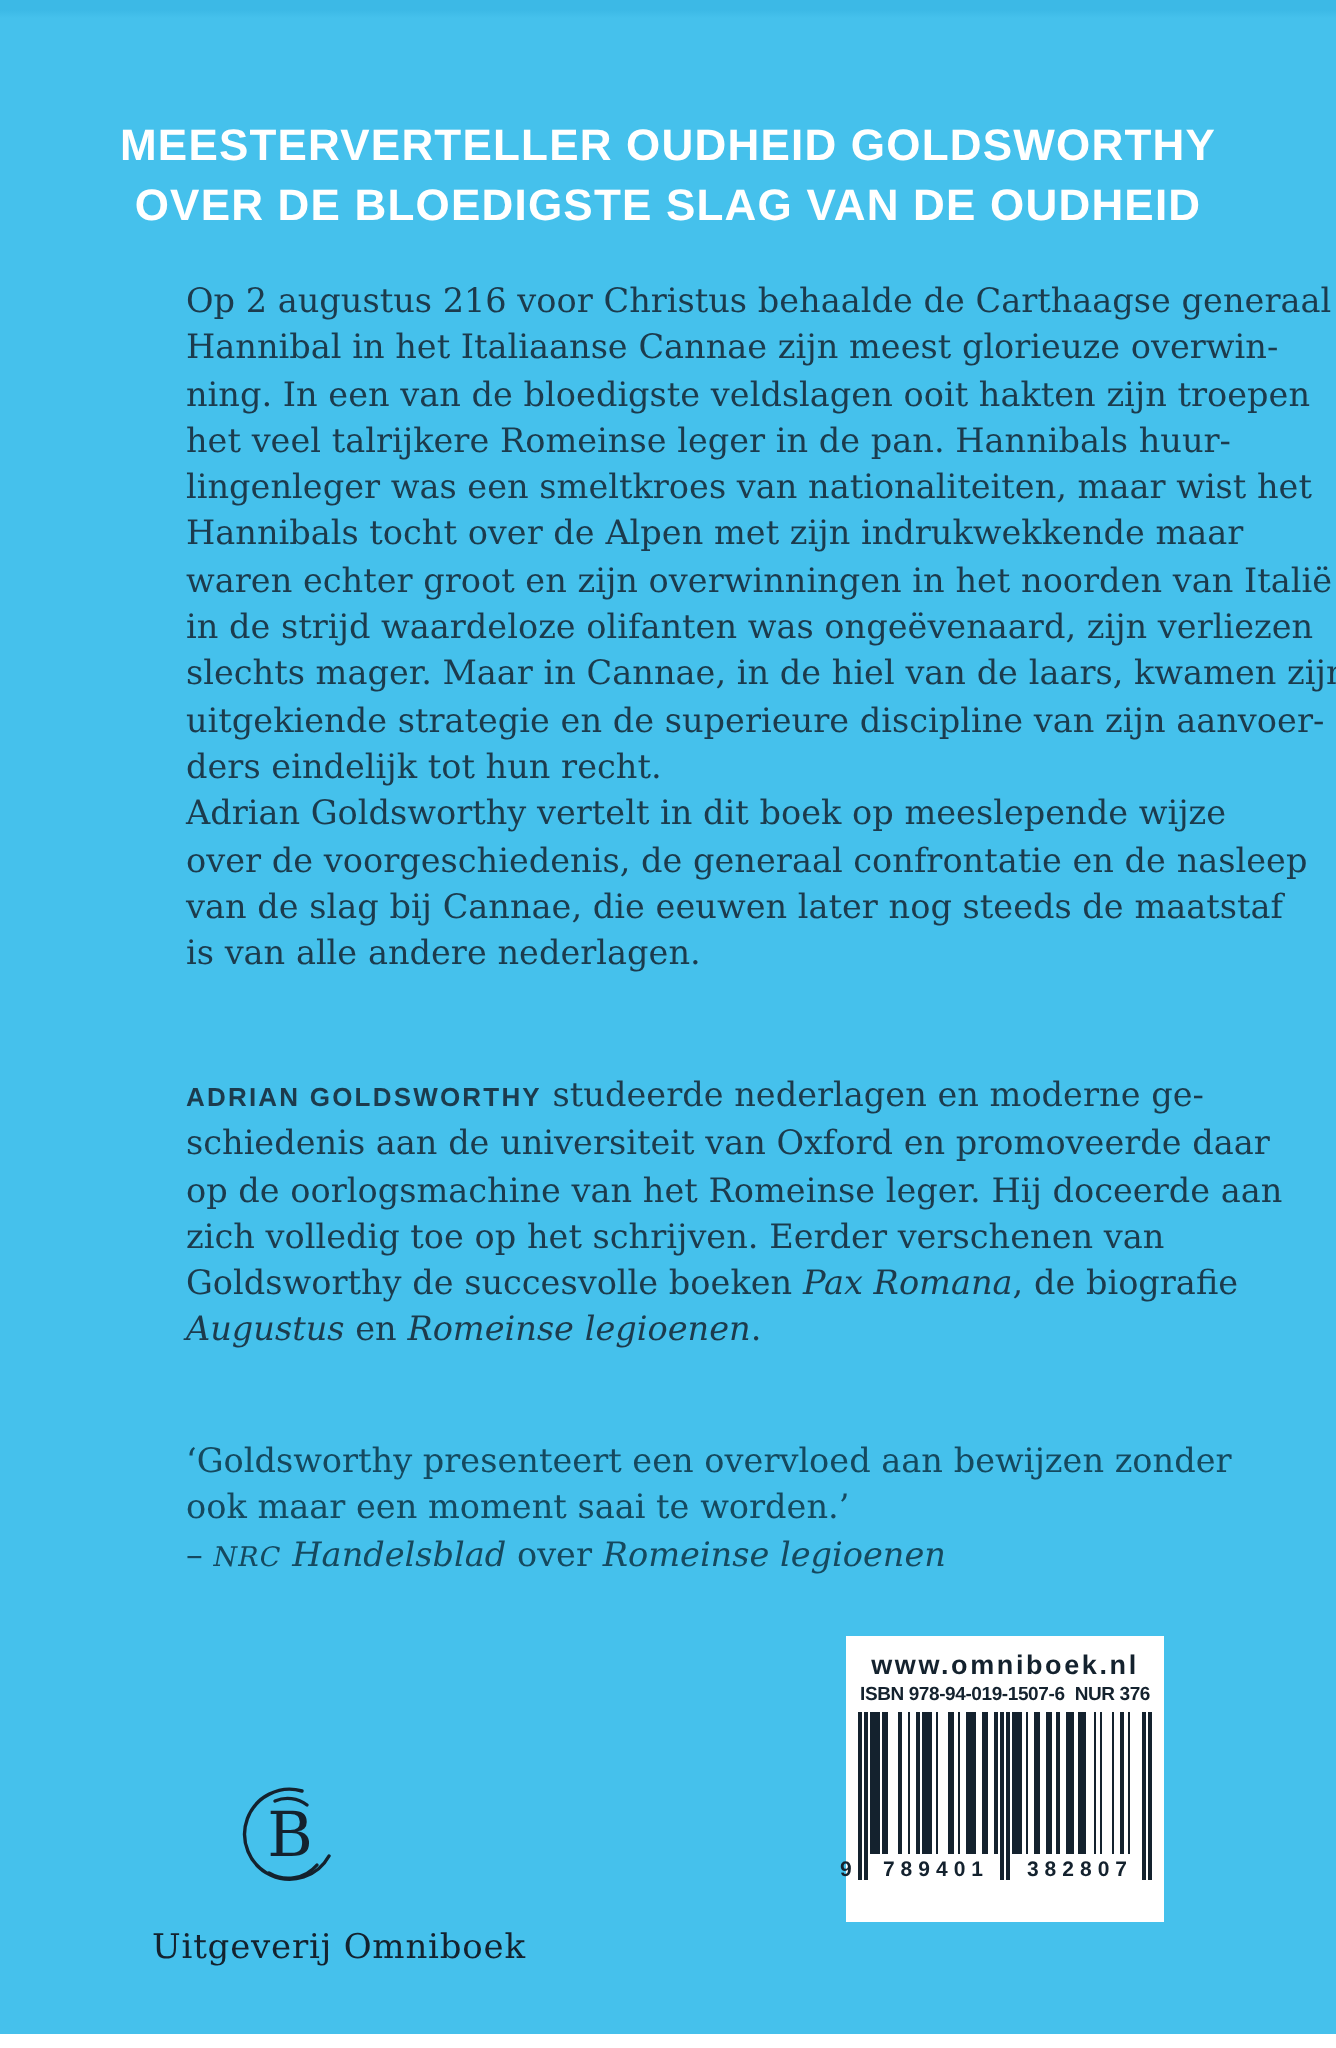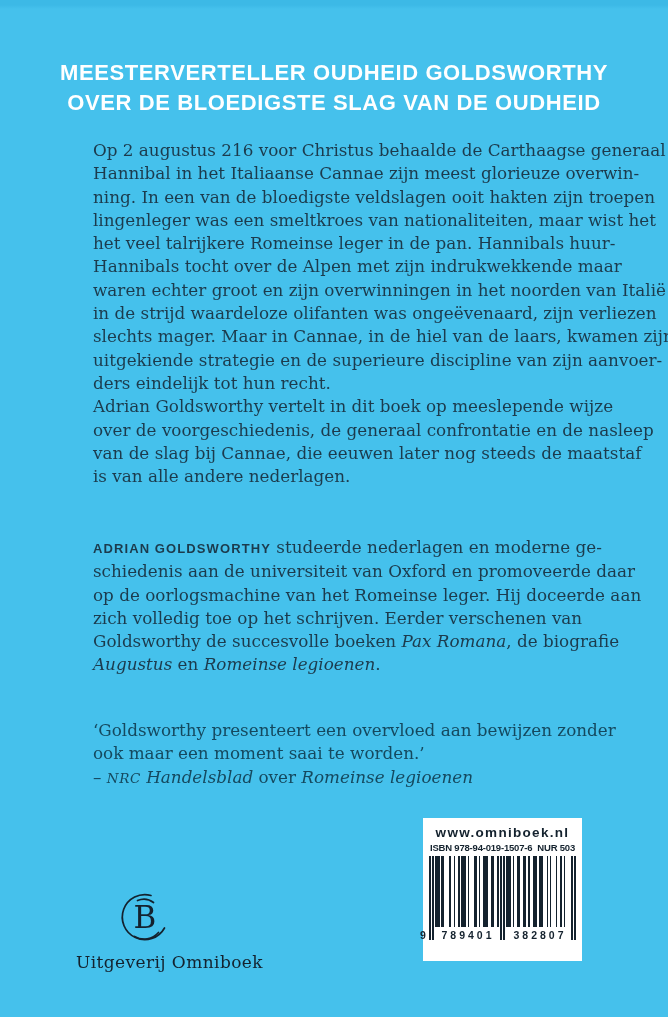--- a/index.html
+++ b/index.html
@@ -59,41 +59,41 @@
   .bc-digits {
     position:absolute; left:-9px; bottom:-1px; width:156px;
     display:flex; font-weight:bold; font-size:10.5px;
   }
   .bc-digits .d0 { width:12px; }
   .bc-digits .dg { flex:1; text-align:center; letter-spacing:3px; }
   
   .publisher { position:absolute; left:76px; top:890px; color:var(--ink); }
   .logo-svg { display:block; margin-left:38px; }
   .publisher-name {
-    margin-top:4px; font-size:17px; letter-spacing:0.4px;
+    margin-top:16px; font-size:17px; letter-spacing:0.4px;
     color:var(--ink); white-space:nowrap;
   }
   .bottom-strip { position:absolute; left:0; bottom:0; width:668px; height:7px; background:#ffffff; }
 </style>
 </head>
 <body>
 
 <div class="cover">
 
   <div class="tagline">
       <div class="tline"><span>MEESTERVERTELLER OUDHEID GOLDSWORTHY</span></div>
       <div class="tline"><span>OVER DE BLOEDIGSTE SLAG VAN DE OUDHEID</span></div>
     </div>
 
   <div class="textblock synopsis">
       <div class="tline"><span>Op 2 augustus 216 voor Christus behaalde de Carthaagse generaal</span></div>
       <div class="tline"><span>Hannibal in het Italiaanse Cannae zijn meest glorieuze overwin-</span></div>
       <div class="tline"><span>ning. In een van de bloedigste veldslagen ooit hakten zijn troepen</span></div>
+      <div class="tline"><span>het veel talrijkere Romeinse leger in de pan. Hannibals huur-</span></div>
       <div class="tline"><span>lingenleger was een smeltkroes van nationaliteiten, maar wist het</span></div>
-      <div class="tline"><span>het veel talrijkere Romeinse leger in de pan. Hannibals huur-</span></div>
       <div class="tline"><span>Hannibals tocht over de Alpen met zijn indrukwekkende maar</span></div>
       <div class="tline"><span>waren echter groot en zijn overwinningen in het noorden van Italië</span></div>
       <div class="tline"><span>in de strijd waardeloze olifanten was ongeëvenaard, zijn verliezen</span></div>
       <div class="tline"><span>slechts mager. Maar in Cannae, in de hiel van de laars, kwamen zijn</span></div>
       <div class="tline"><span>uitgekiende strategie en de superieure discipline van zijn aanvoer-</span></div>
       <div class="tline"><span>ders eindelijk tot hun recht.</span></div>
       <div class="tline"><span>Adrian Goldsworthy vertelt in dit boek op meeslepende wijze</span></div>
       <div class="tline"><span>over de voorgeschiedenis, de generaal confrontatie en de nasleep</span></div>
       <div class="tline"><span>van de slag bij Cannae, die eeuwen later nog steeds de maatstaf</span></div>
       <div class="tline"><span>is van alle andere nederlagen.</span></div>
@@ -111,21 +111,21 @@
   <div class="textblock quote">
       <div class="tline"><span>‘Goldsworthy presenteert een overvloed aan bewijzen zonder</span></div>
       <div class="tline"><span>ook maar een moment saai te worden.’</span></div>
       <div class="tline"><span>– </span><span class="nrc">NRC</span><span class="it"> Handelsblad</span><span> over </span><span class="it">Romeinse legioenen</span></div>
     </div>
 
   <div class="barcode-box">
     <div class="bc-site">www.omniboek.nl</div>
     <div class="bc-isbn-row">
       <span>ISBN 978-94-019-1507-6</span>
-      <span>NUR 503</span>
+      <span>NUR 376</span>
     </div>
     <div class="bars-wrap">
       <div class="bars">
           <div class="m on guard" style="width: 1.54737px;"></div>
           <div class="m guard" style="width: 1.54737px;"></div>
           <div class="m on guard" style="width: 1.54737px;"></div>
           <div class="m" style="width: 1.54737px;"></div>
           <div class="m on" style="width: 1.54737px;"></div>
           <div class="m on" style="width: 1.54737px;"></div>
           <div class="m on" style="width: 1.54737px;"></div>

